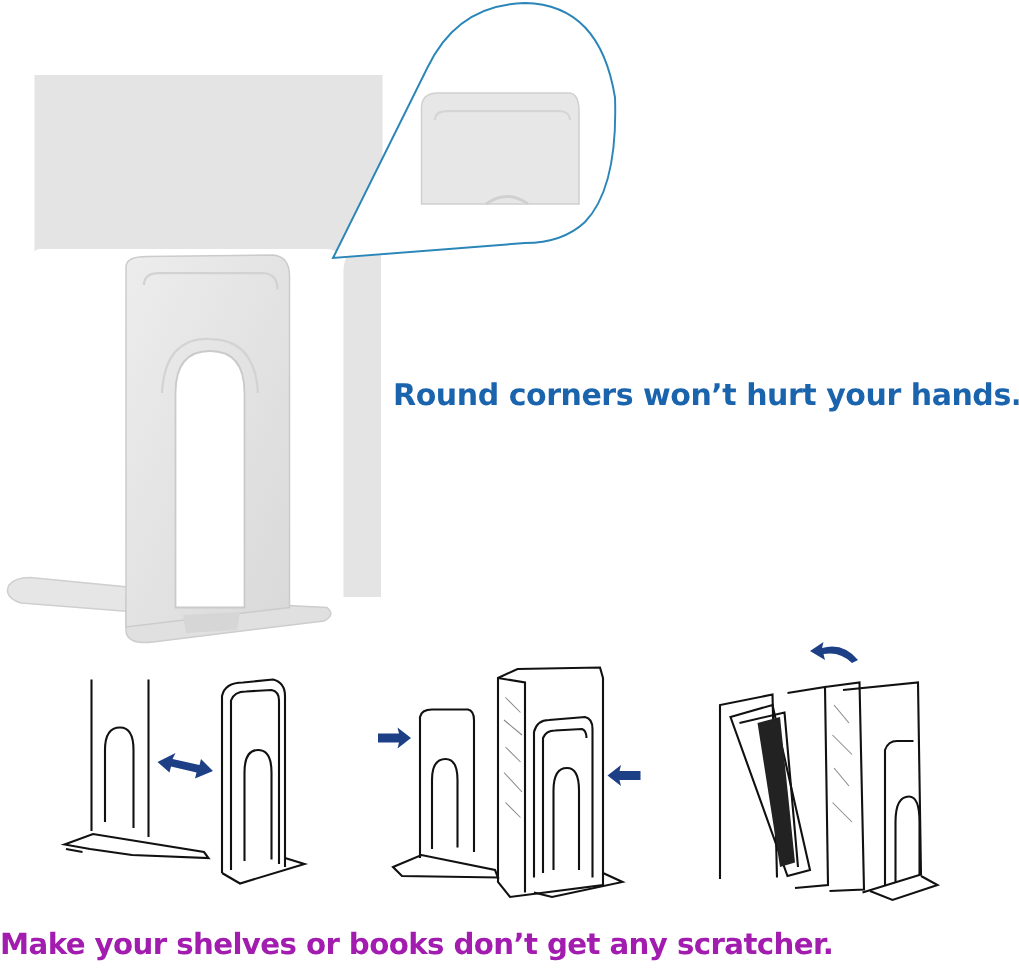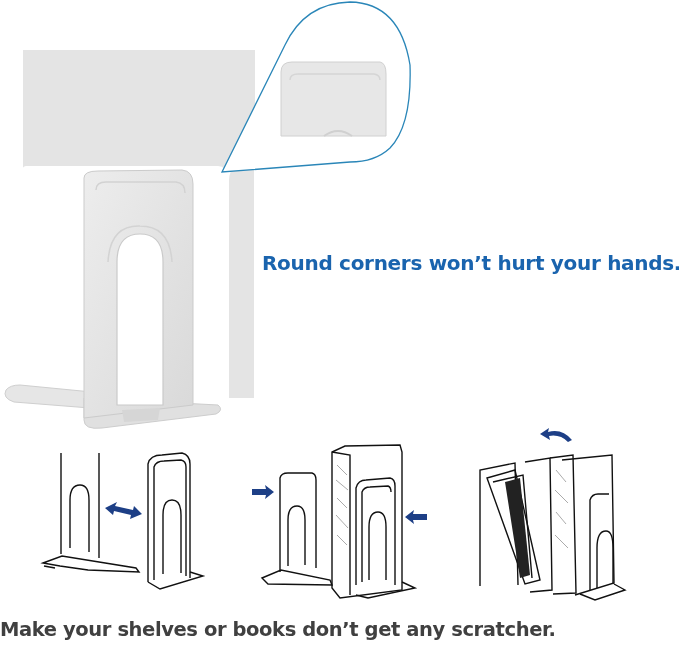--- a/index.html
+++ b/index.html
@@ -7,21 +7,21 @@
     .abs { position:absolute; }
     .gray-panel { background:#e4e4e4; }
     .headline {
       position:absolute; left:262px; top:251px; width:420px;
       font-family:"DejaVu Sans", sans-serif; font-weight:bold;
       font-size:20px; color:#1a64ae; letter-spacing:-0.3px; white-space:nowrap;
     }
     .caption {
       position:absolute; left:0; top:618px; width:550px; text-align:center;
       font-family:"DejaVu Sans", sans-serif; font-weight:bold; font-size:19.5px;
-      color:#404040; letter-spacing:-0.4px; white-space:nowrap;
+      color:#a21caf; letter-spacing:-0.4px; white-space:nowrap;
     }
     svg { position:absolute; overflow:visible; }
   </style>
 </head>
 <body>
 
 <div>
 
   <div class="abs gray-panel" style="left:23px;top:50px;width:232px;height:118px;"></div>
   <div class="abs gray-panel" style="left:229px;top:160px;width:25px;height:238px;border-top-left-radius:20px;"></div>

